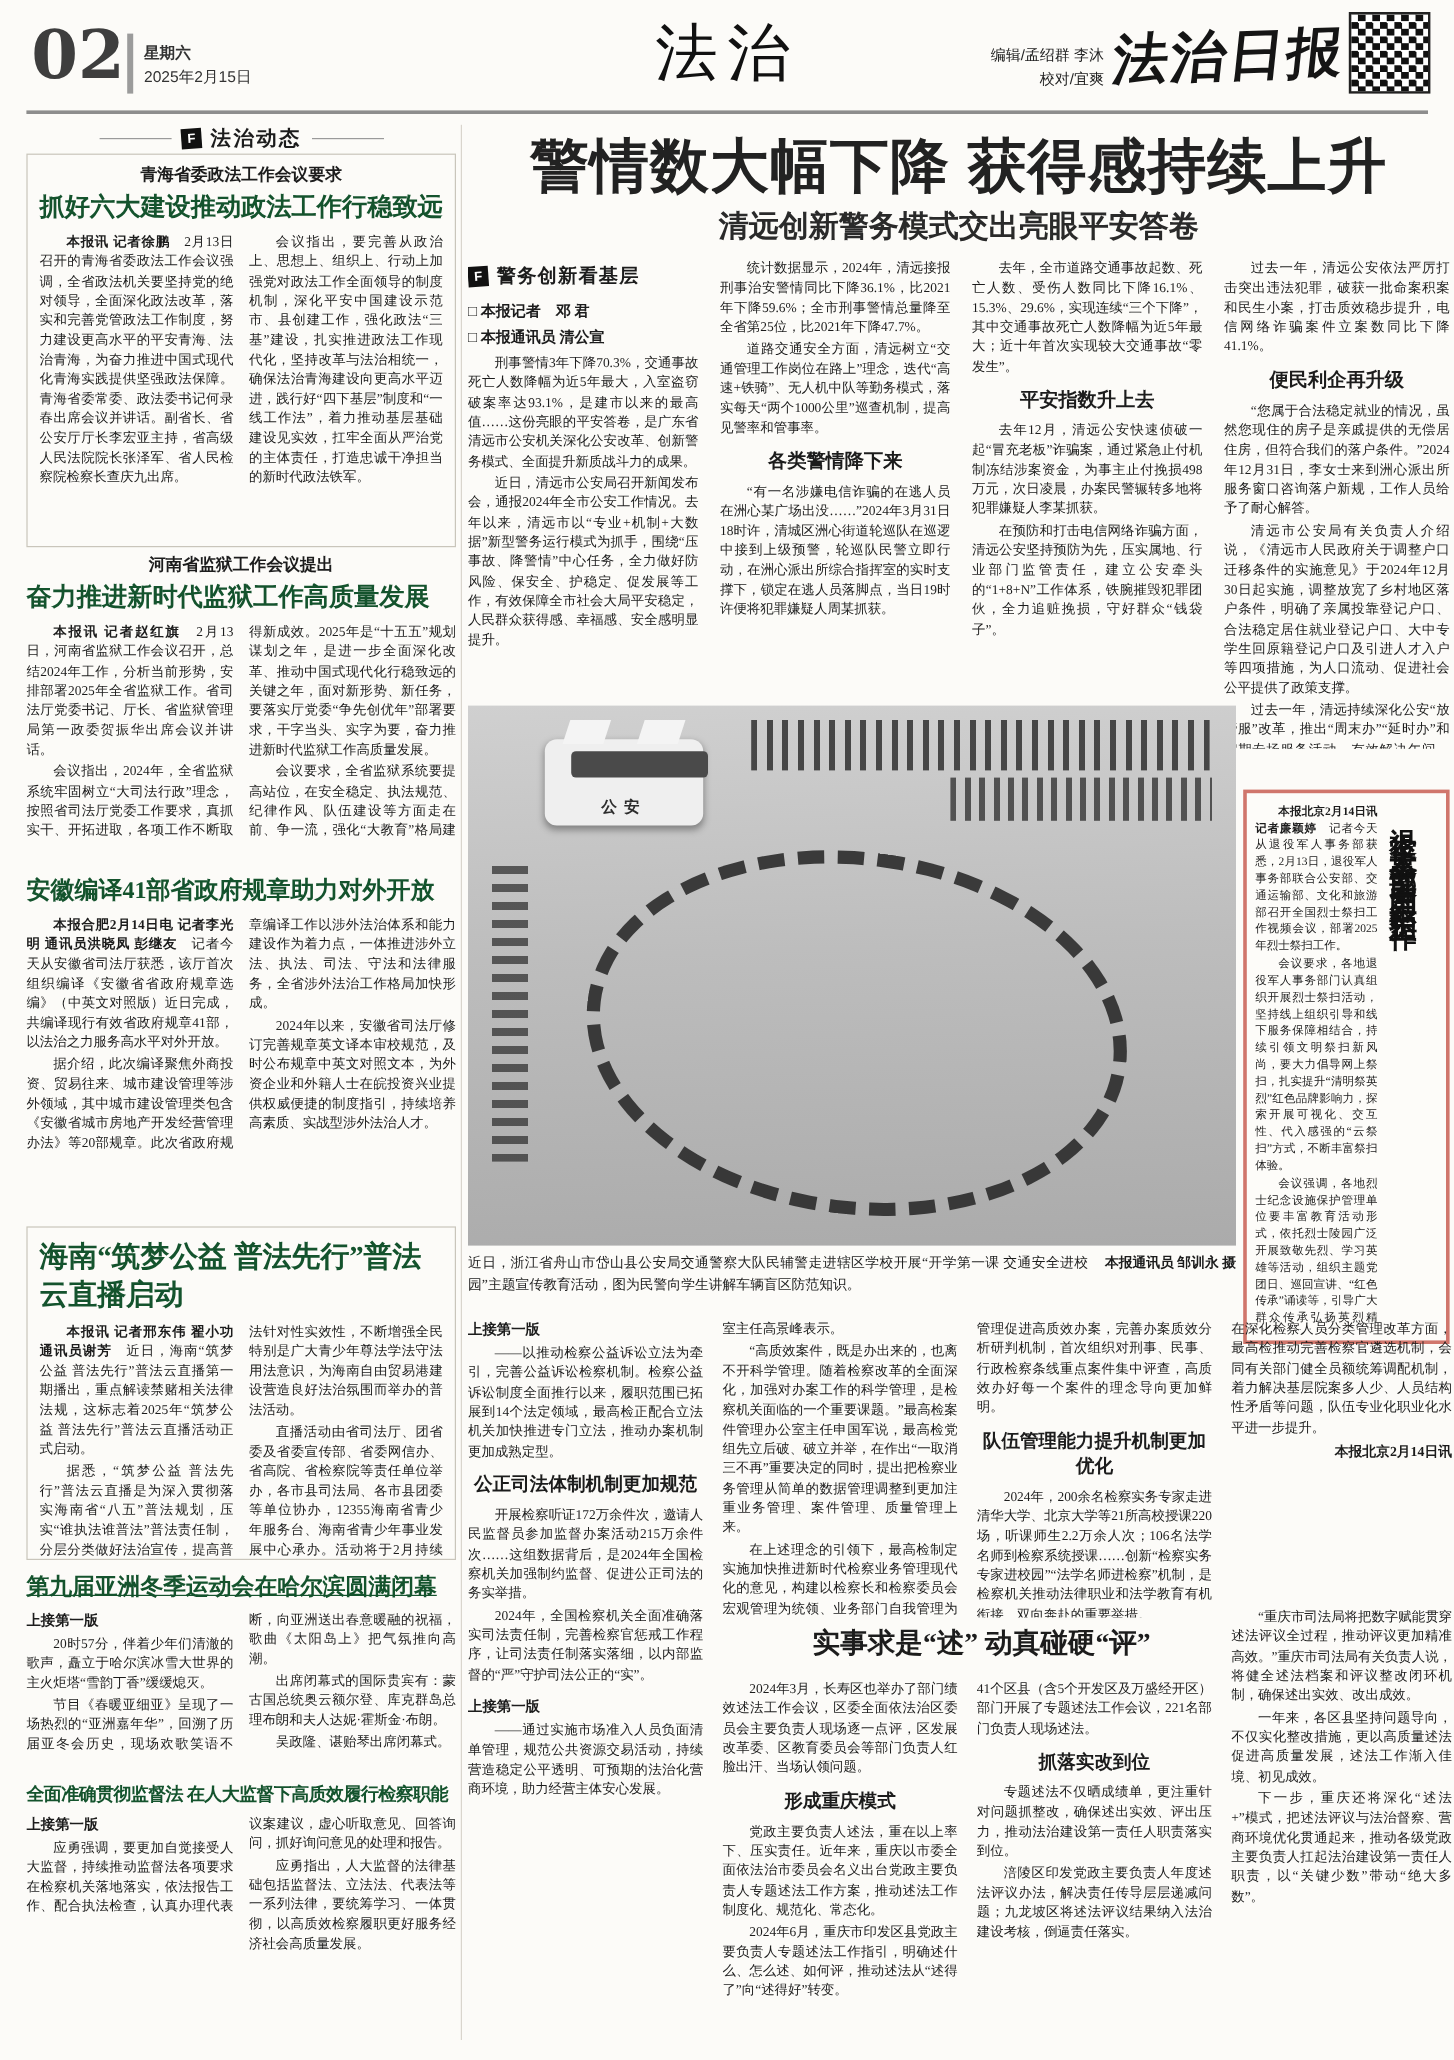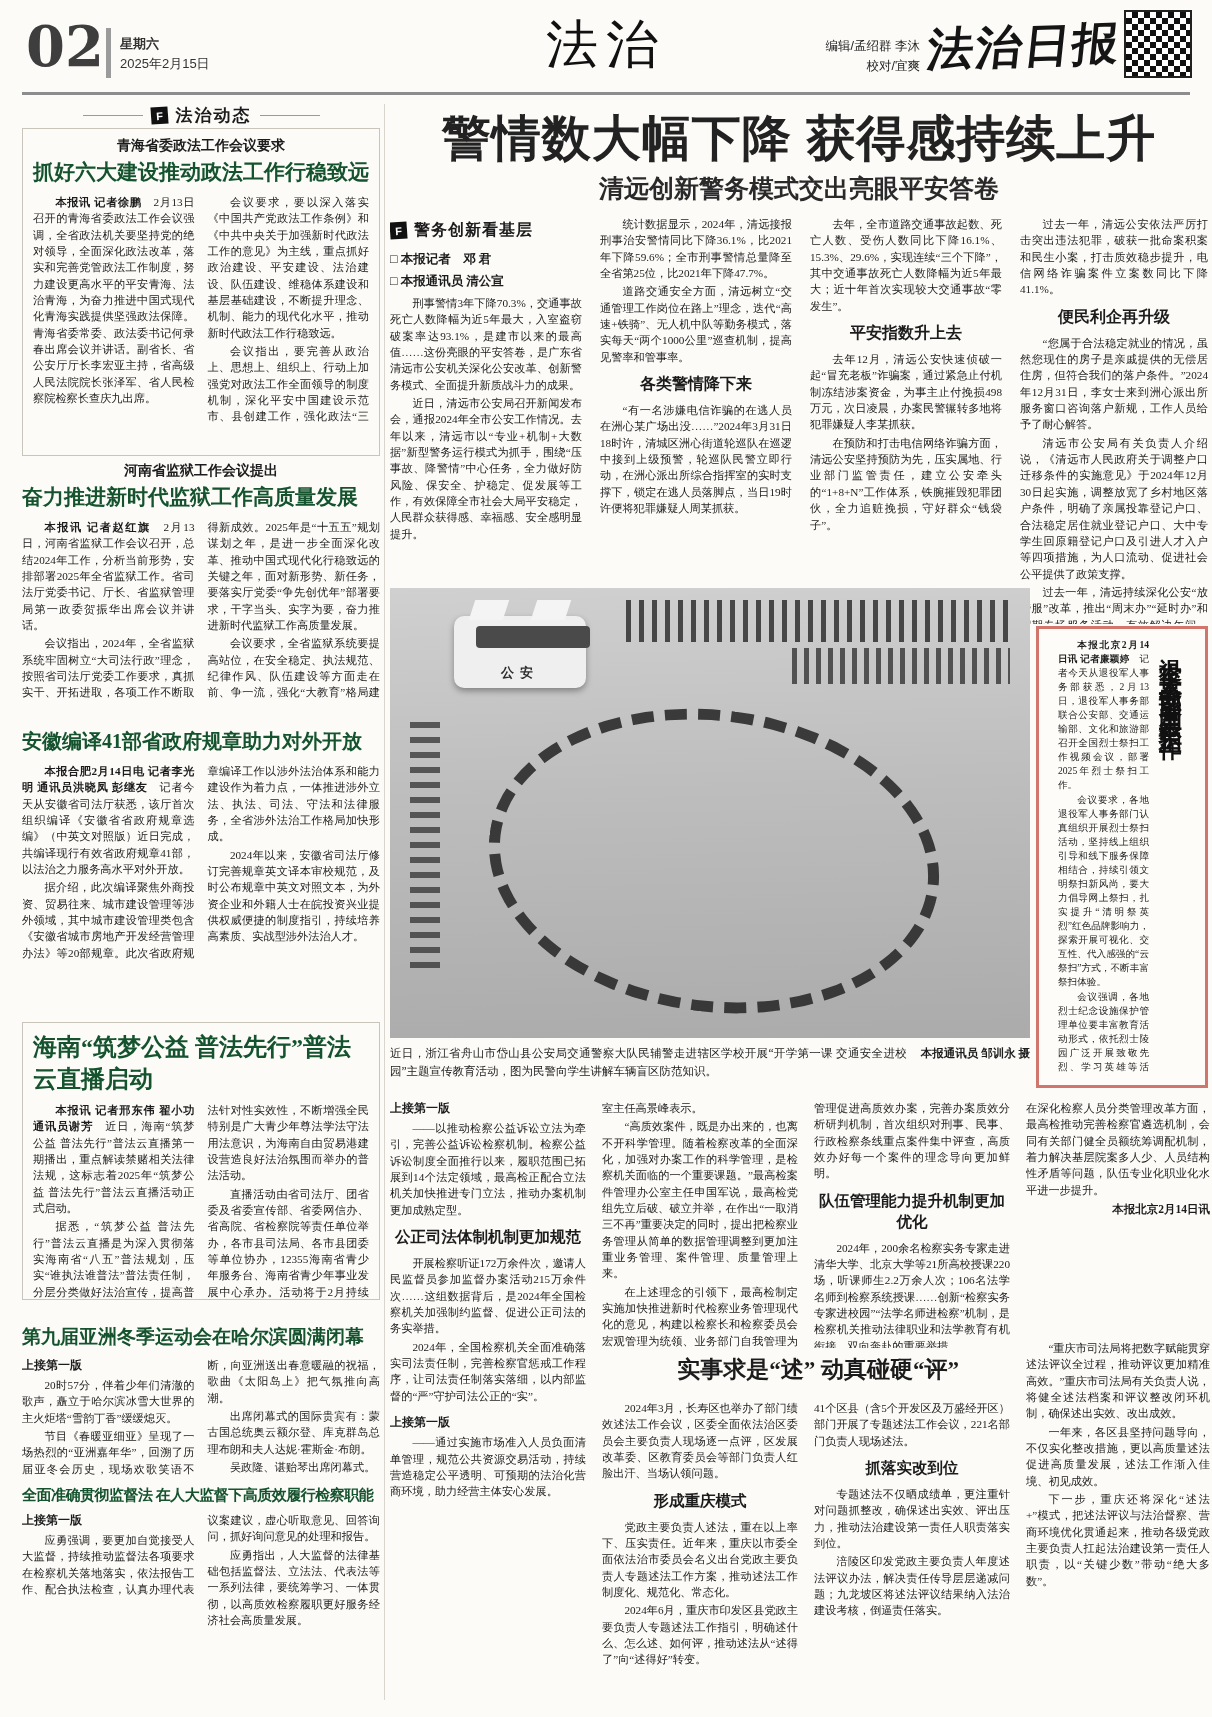--- a/index.html
+++ b/index.html
@@ -47,21 +47,21 @@
   .artB { top:462px; height:258px; }
   .artB .art-headline { font-size:21px; margin:2px 0 8px; }
   .artB .cols2 { height:186px; }
   .artC { top:728px; height:288px; }
   .artC .art-headline { font-size:20px; margin:0 0 8px; }
   .artC .cols2 { height:248px; }
   .boxD { top:1022px; height:278px; border:1px solid #c9c5bb; padding:8px 10px; }
   .boxD .art-headline { font-size:24px; margin:0 0 7px; }
   .boxD .cols2 { height:212px; }
   .artE { top:1308px; height:172px; }
-  .artE .art-headline { font-size:19px; margin:16px 0 7px; }
+  .artE .art-headline { font-size:19px; margin:1px 0 7px;text-decoration:underline; }
   .artE .cols2 { height:130px; }
   .artF { top:1486px; height:212px; }
   .artF .art-headline { font-size:15px; letter-spacing:-0.5px; margin:0 0 7px; }
   .artF .cols2 { height:168px; }
 
   
   .lead-hl { left:390px; top:106px; width:818px; text-align:center; font-size:49px; font-weight:900;
              font-family:"Liberation Sans","DejaVu Sans",sans-serif; letter-spacing:1px; color:#222; }
   .lead-sub { left:390px; top:172px; width:818px; text-align:center; font-size:25px; font-weight:bold; color:#2a2a2a; }
   .lead-col { top:216px; width:192px; height:368px; overflow:hidden; }
@@ -86,22 +86,22 @@
   .ph-car-door1,.ph-car-door2 { position:absolute; width:34px; height:20px; background:#f4f4f4; transform:skewX(-18deg); }
   .ph-car-door1 { top:-16px; left:18px; } .ph-car-door2 { top:-16px; right:18px; }
   .ph-car-label { position:absolute; bottom:6px; width:100%; text-align:center; font-size:13px; font-weight:bold;
                   color:#2c2c2c; letter-spacing:6px; font-family:"Liberation Sans",sans-serif; }
   .ph-ring { position:absolute; top:122px; left:98px; width:452px; height:302px; border-radius:50%;
              border:11px dashed #2c2c2c; transform:rotate(7deg); opacity:.9; }
   .caption { left:390px; top:1044px; width:640px; font-size:11.5px; line-height:1.6; text-align:justify; }
   .caption .credit { float:right; font-weight:bold; margin-left:14px; }
 
   
-  .martyr { left:1036px; top:626px; width:172px; height:462px; border:3px solid #d0766c; background:#fdfcf9;
-            padding:9px 19px; display:flex; gap:5px; }
+  .martyr { left:1036px; top:658px; width:172px; height:462px; border:3px solid #d0766c; background:#fdfcf9;
+            padding:9px 7px; display:flex; gap:5px; }
   .martyr-text { width:102px; font-size:9.6px; line-height:1.46; text-align:justify; overflow:hidden; }
   .martyr-text .p { font-size:9.6px; margin-bottom:1px; }
   .martyr-hl { writing-mode:vertical-rl; font-size:23px; font-weight:bold; letter-spacing:5px;
                margin:2px auto 0 1px; color:#111; }
 
   
   .bottom { left:390px; top:1100px; width:820px; height:608px; }
   .b-block { position:absolute; overflow:hidden; }
   .b-c1 { left:0; top:0; width:196px; height:600px; }
   .b-c2 { left:212px; top:0; width:196px; height:248px; }
@@ -139,21 +139,20 @@
     <span class="cube">F</span>
     <span class="tag-text">法治动态</span>
     <span class="rule"></span>
   </div>
 
   <div class="abs leftcol boxA">
     <div class="kicker">青海省委政法工作会议要求</div>
     <div class="art-headline">抓好六大建设推动政法工作行稳致远</div>
     <div class="cols2">
       <p class="p"><b>本报讯 记者徐鹏</b>　<span>2月13日召开的青海省委政法工作会议强调，全省政法机关要坚持党的绝对领导，全面深化政法改革，落实和完善党管政法工作制度，努力建设更高水平的平安青海、法治青海，为奋力推进中国式现代化青海实践提供坚强政法保障。青海省委常委、政法委书记何录春出席会议并讲话。副省长、省公安厅厅长李宏亚主持，省高级人民法院院长张泽军、省人民检察院检察长查庆九出席。</span></p>
-      <p class="p">会议要求，要以深入落实《中国共产党政法工作条例》和《中共中央关于加强新时代政法工作的意见》为主线，重点抓好政治建设、平安建设、法治建设、队伍建设、维稳体系建设和基层基础建设，不断提升理念、机制、能力的现代化水平，推动新时代政法工作行稳致远。</p>
       <p class="p">会议指出，要完善从政治上、思想上、组织上、行动上加强党对政法工作全面领导的制度机制，深化平安中国建设示范市、县创建工作，强化政法“三基”建设，扎实推进政法工作现代化，坚持改革与法治相统一，确保法治青海建设向更高水平迈进，践行好“四下基层”制度和“一线工作法”，着力推动基层基础建设见实效，扛牢全面从严治党的主体责任，打造忠诚干净担当的新时代政法铁军。</p>
     </div>
   </div>
 
   <div class="abs leftcol artB">
     <div class="kicker">河南省监狱工作会议提出</div>
     <div class="art-headline">奋力推进新时代监狱工作高质量发展</div>
     <div class="cols2">
       <p class="p"><b>本报讯 记者赵红旗</b>　<span>2月13日，河南省监狱工作会议召开，总结2024年工作，分析当前形势，安排部署2025年全省监狱工作。省司法厅党委书记、厅长、省监狱管理局第一政委贺振华出席会议并讲话。</span></p>
       <p class="p">会议指出，2024年，全省监狱系统牢固树立“大司法行政”理念，按照省司法厅党委工作要求，真抓实干、开拓进取，各项工作不断取得新成效。2025年是“十五五”规划谋划之年，是进一步全面深化改革、推动中国式现代化行稳致远的关键之年，面对新形势、新任务，要落实厅党委“争先创优年”部署要求，干字当头、实字为要，奋力推进新时代监狱工作高质量发展。</p>

